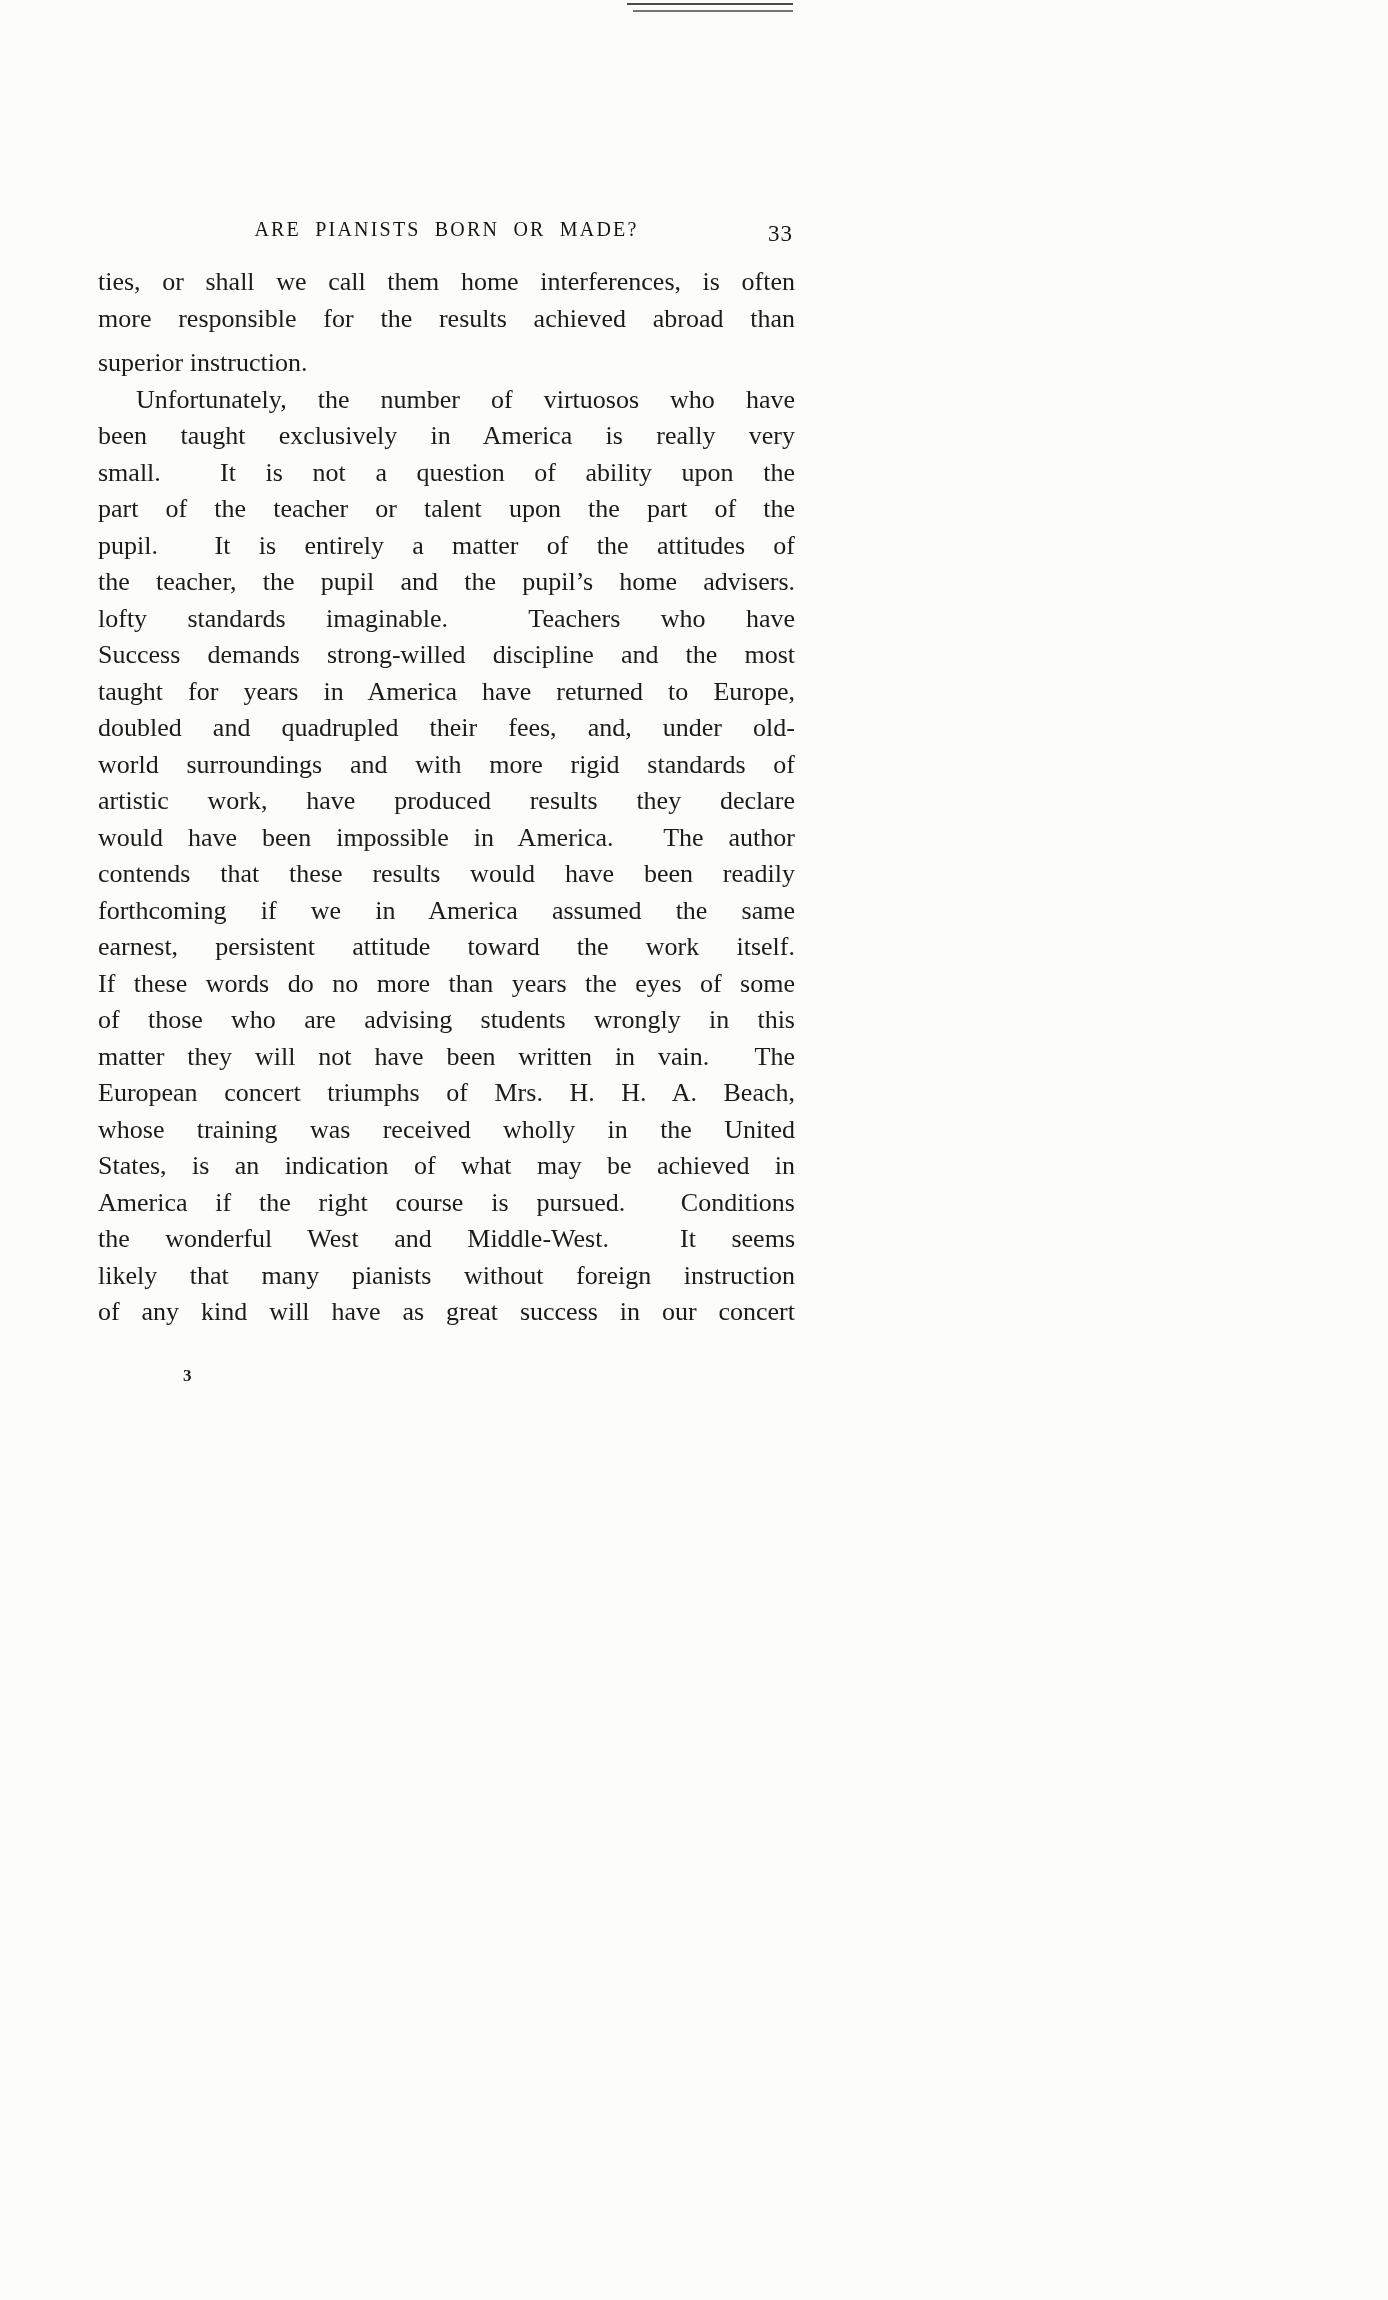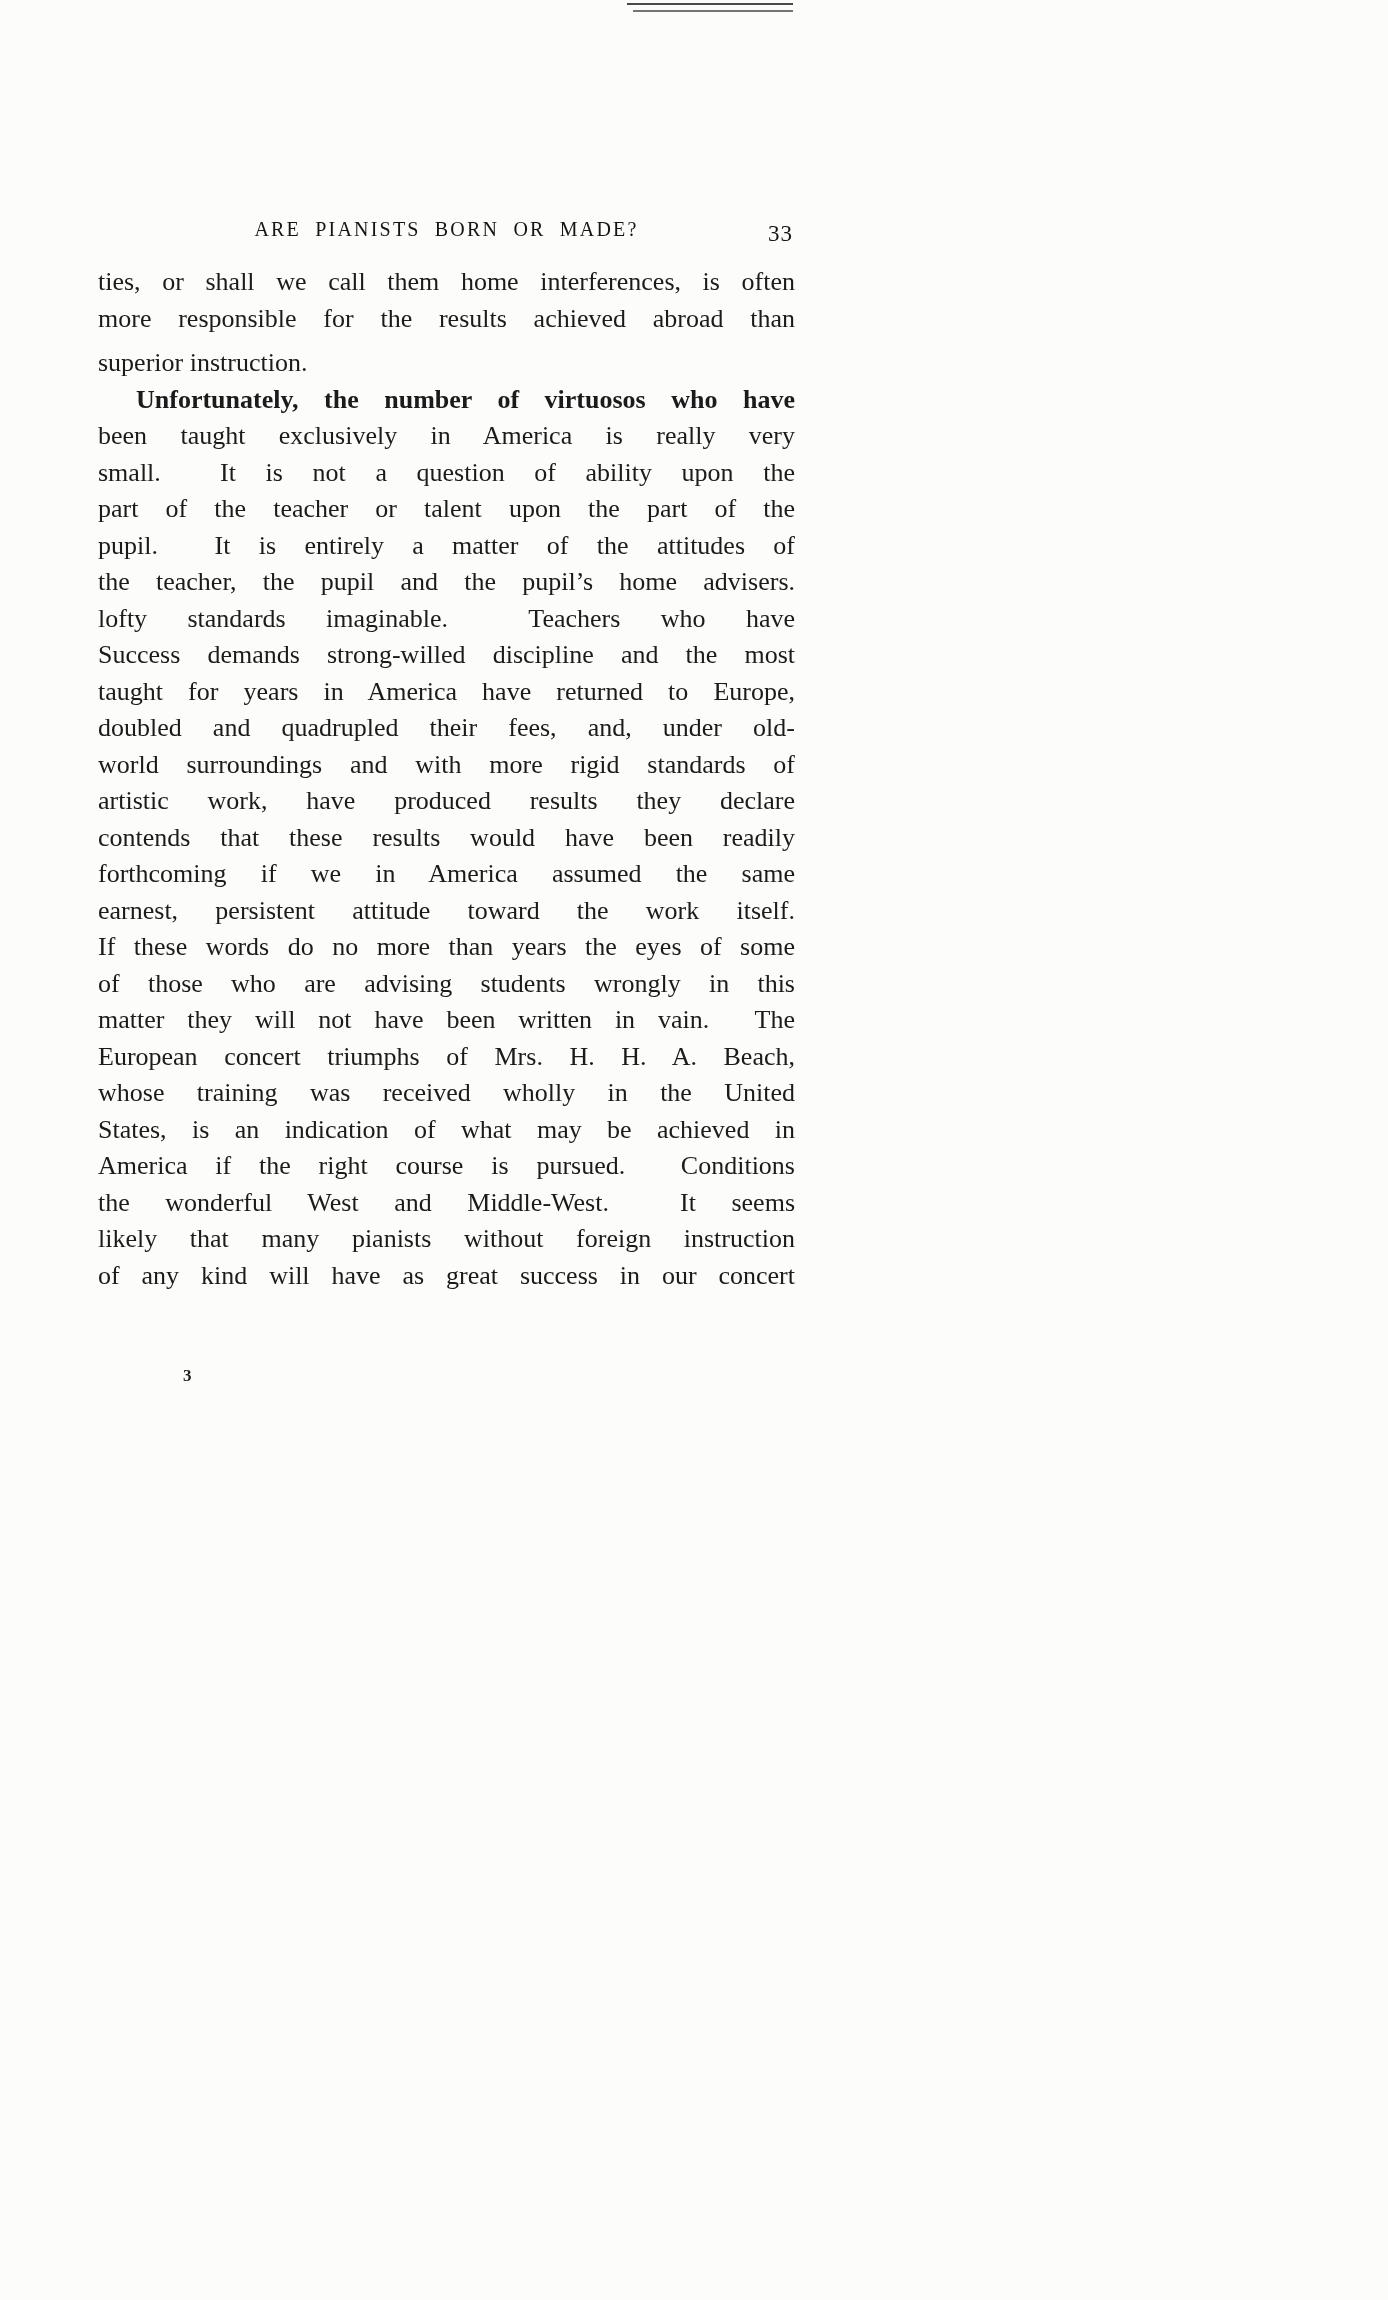--- a/index.html
+++ b/index.html
@@ -55,21 +55,21 @@
   }
   .line{
     font-size:26px;
     line-height:36.5px;
     text-align:justify;
     text-align-last:justify;
     -moz-text-align-last:justify;
     white-space:normal;
     color:var(--ink);
   }
-  .line.indent{ text-indent:38px;font-weight:bold; }
+  .line.indent{ text-indent:38px; }
   .line.para-end{
     text-align-last:left;
     margin-top:8px;
     -moz-text-align-last:left;
   }
   .signature-mark{
     position:absolute;
     left:183px;top:1366px;
     font-size:17px;
     font-weight:700;
@@ -98,20 +98,21 @@
       <div class="line">small.&nbsp; It is not a question of ability upon the</div>
       <div class="line">part of the teacher or talent upon the part of the</div>
       <div class="line">pupil.&nbsp; It is entirely a matter of the attitudes of</div>
       <div class="line">the teacher, the pupil and the pupil’s home advisers.</div>
       <div class="line">lofty standards imaginable.&nbsp; Teachers who have</div>
       <div class="line">Success demands strong-willed discipline and the most</div>
       <div class="line">taught for years in America have returned to Europe,</div>
       <div class="line">doubled and quadrupled their fees, and, under old-</div>
       <div class="line">world surroundings and with more rigid standards of</div>
       <div class="line">artistic work, have produced results they declare</div>
+      <div class="line">would have been impossible in America.&nbsp; The author</div>
       <div class="line">contends that these results would have been readily</div>
       <div class="line">forthcoming if we in America assumed the same</div>
       <div class="line">earnest, persistent attitude toward the work itself.</div>
       <div class="line">If these words do no more than years the eyes of some</div>
       <div class="line">of those who are advising students wrongly in this</div>
       <div class="line">matter they will not have been written in vain.&nbsp; The</div>
       <div class="line">European concert triumphs of Mrs. H. H. A. Beach,</div>
       <div class="line">whose training was received wholly in the United</div>
       <div class="line">States, is an indication of what may be achieved in</div>
       <div class="line">America if the right course is pursued.&nbsp; Conditions</div>

